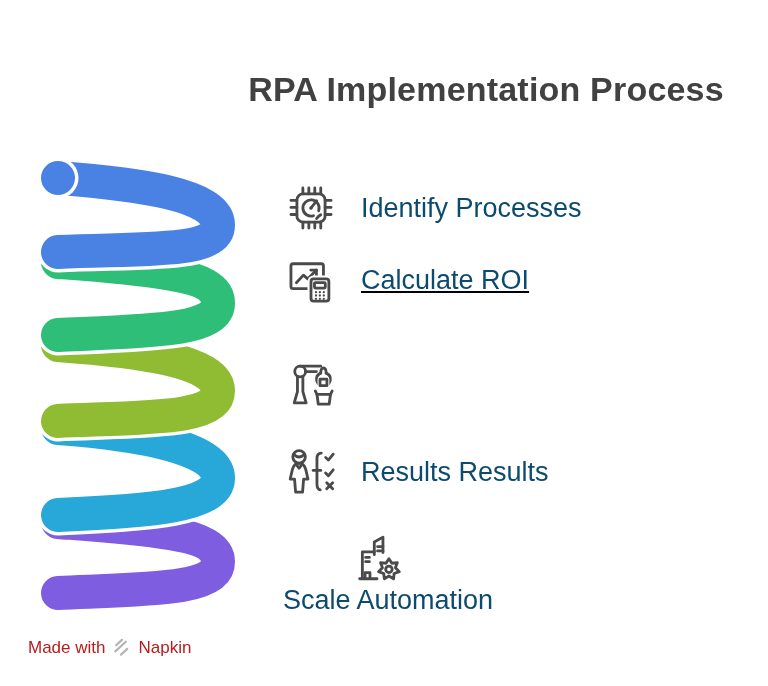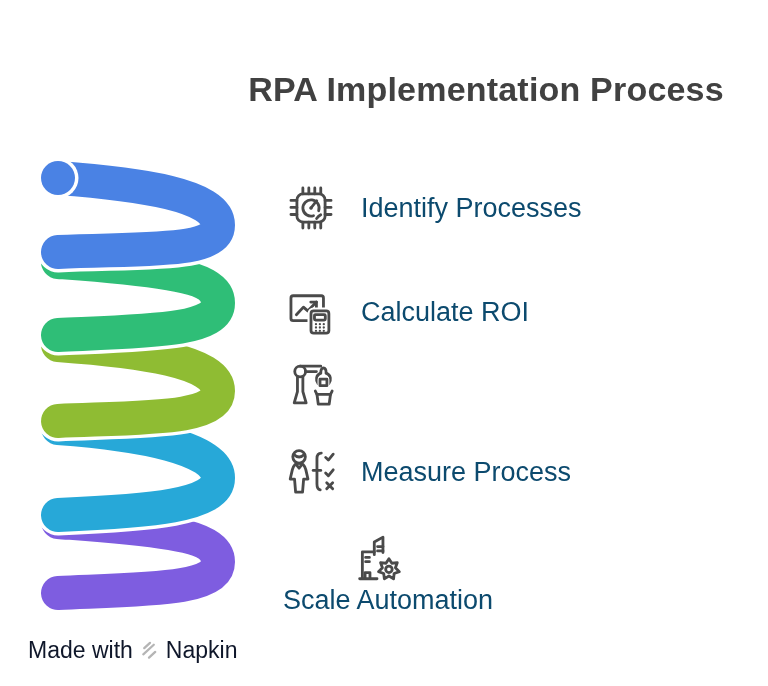--- a/index.html
+++ b/index.html
@@ -15,21 +15,21 @@
   .spiral{position:absolute;left:0;top:0;}
   .spiral path{fill:none;stroke-linecap:round;}
   .spiral .whalo{stroke:#ffffff;stroke-width:41;}
   .spiral .turn{stroke-width:34;}
   .step{position:absolute;left:283px;display:flex;align-items:center;height:56px;}
   .ic-box{width:56px;height:56px;margin-right:22px;display:flex;align-items:center;justify-content:center;}
   .step .label{font-size:27px;color:#0c4a6e;white-space:nowrap;}
   svg.ic{fill:none;stroke:#4a4a4a;stroke-width:2.6;stroke-linecap:round;stroke-linejoin:round;}
   .footer{
     position:absolute;left:28px;top:637px;display:flex;align-items:center;gap:6px;
-    font-size:23px;color:#0f172a;
+    font-size:17px;color:#b91c1c;
   }
   .napkin-logo{stroke:#b5b5b5;stroke-width:2.4;stroke-linecap:round;fill:none;}
 </style>
 </head>
 <body>
 
 <div class="canvas">
 
   <svg class="spiral" width="270" height="686" viewBox="0 0 270 686">
 
@@ -64,21 +64,21 @@
         <path d="M37 17h5.5 M37 23.5h5.5 M37 30h5.5"></path>
         <path d="M31.05 26.57 A7.5 7.5 0 1 0 26.32 31.13"></path>
         <path d="M24 24 L29.3 17.3"></path>
         <circle cx="24" cy="24" r="1.6" fill="#4a4a4a" stroke="none"></circle>
         <path d="M29.2 33.7 A11 11 0 0 1 33 30.3"></path>
       </svg>
     </span>
     <span class="label">Identify Processes</span>
   </div>
 
-  <div class="step" style="top:284px;">
+  <div class="step" style="top:252px;text-decoration:underline;">
     <span class="ic-box">
       <svg class="ic" width="52" height="52" viewBox="0 0 48 48">
         <rect x="5.5" y="9" width="30" height="23" rx="2"></rect>
         <path d="M10.5 26.5 L17 19.5 L21 23 L29 14.8"></path>
         <path d="M23.8 14.8 H29 V20"></path>
         <rect x="24" y="23" width="16.5" height="20.5" rx="2.5" stroke="#ffffff" stroke-width="6.5" fill="#ffffff"></rect>
         <rect x="24" y="23" width="16.5" height="20.5" rx="2.5" fill="#ffffff"></rect>
         <rect x="27.2" y="26.5" width="10" height="5" rx="1"></rect>
         <g fill="#4a4a4a" stroke="none">
           <circle cx="28.6" cy="35.2" r="1.05"></circle>
@@ -119,21 +119,21 @@
         <path d="M8.2 7.8 Q13 12.5 17.8 7.8"></path>
         <path d="M13 16 C9.5 16 7.6 18.4 6.8 21.8 L4.8 30.5 H8.8 L9.8 42.5 H16.2 L17.2 30.5 H21.2 L19.2 21.8 C18.4 18.4 16.5 16 13 16 Z"></path>
         <path d="M10 16.8 L13 20.5 L16 16.8"></path>
         <path d="M33.5 6.5 C30.3 6.5 29.5 8.5 29.5 11.5 V35 C29.5 38 30.3 40 32.5 40.5"></path>
         <path d="M26 22.5 H33"></path>
         <path d="M37.5 10.5 L40 13 L44.5 7.5"></path>
         <path d="M37.5 25 L40 27.5 L44.5 22"></path>
         <path d="M38.5 34 L44 39.5 M44 34 L38.5 39.5"></path>
       </svg>
     </span>
-    <span class="label">Measure Process</span>
+    <span class="label">Results Results</span>
   </div>
 
   <div class="step" style="top:533px;flex-direction:column;">
     <span class="ic-box">
       <svg class="ic" width="52" height="52" viewBox="0 0 48 48">
         <path d="M21.5 20 V8.3 L29.5 3.8 V18"></path>
         <path d="M24.5 12.5 H29.5 M24.5 16.5 H29.5"></path>
         <path d="M10.5 42 V17.5 H21.5"></path>
         <path d="M13.5 22.5 H17 M13.5 26.5 H17"></path>
         <path d="M13 42 V36.5 H17.5 V42"></path>

